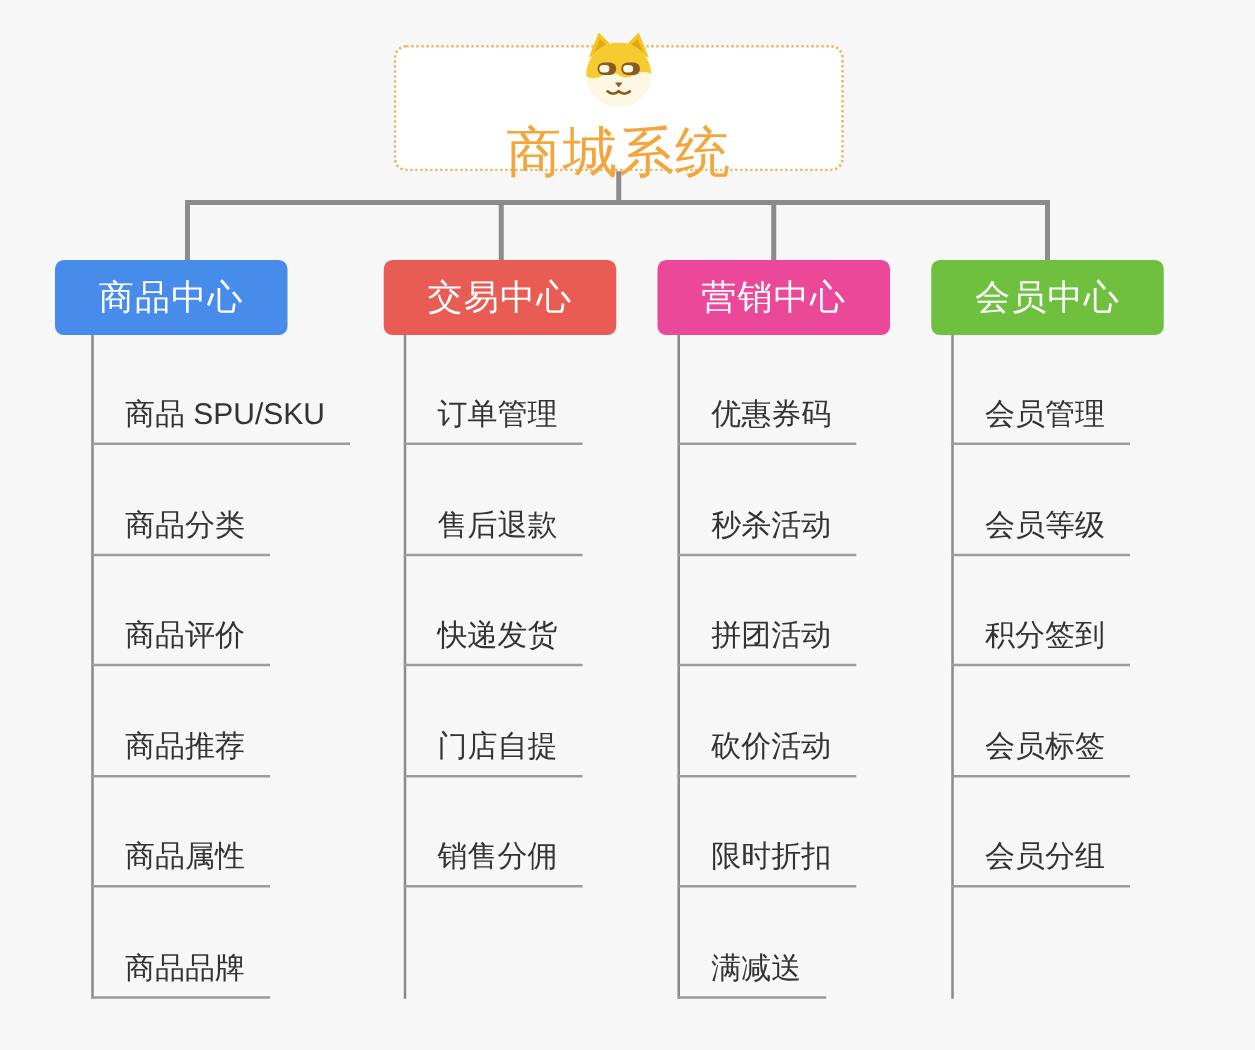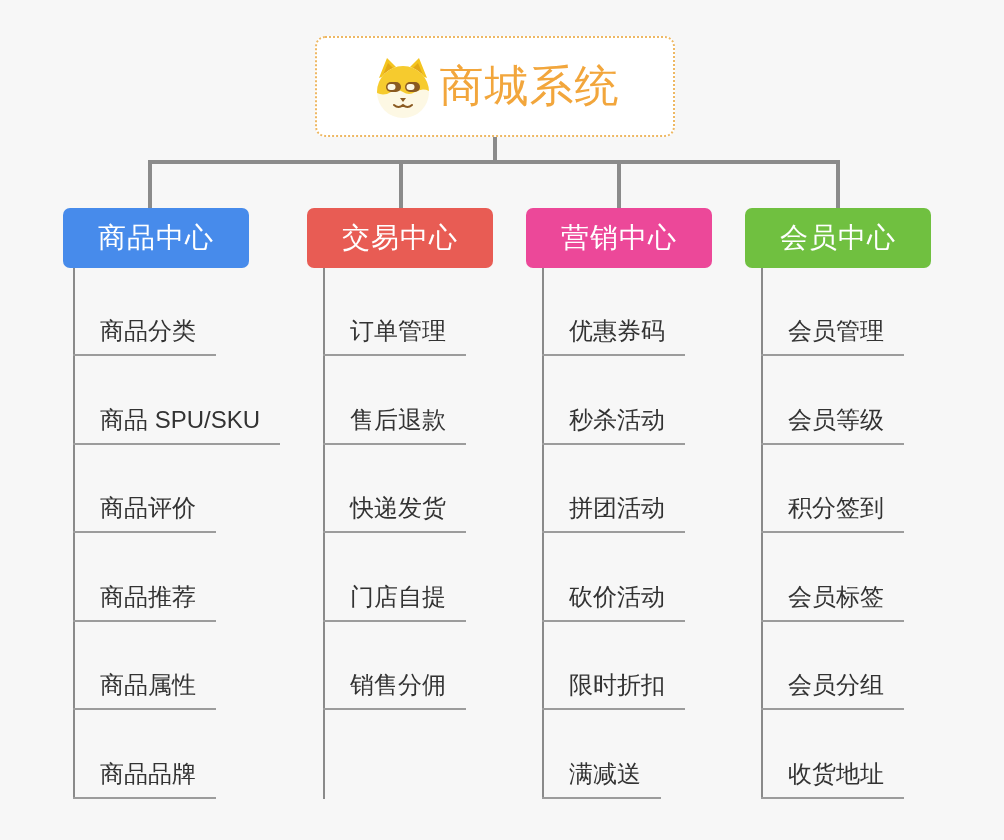--- a/index.html
+++ b/index.html
@@ -17,20 +17,21 @@
     left: 315px; top: 36px;
     width: 360px; height: 101px;
     background: #ffffff;
     border: 2px dotted #eeb863;
     border-radius: 10px;
     display: flex;
     align-items: center;
     justify-content: center;
     gap: 5px;
     cursor: pointer;
+    flex-direction: column;
   }
   .root-title {
     font-size: 44px;
     color: #f2a63c;
     letter-spacing: 1px;
     white-space: nowrap;
   }
   .root-icon { width: 64px; height: 66px; flex: 0 0 auto; }
 
   
@@ -47,21 +48,21 @@
   .branch-box {
     position: absolute;
     top: 208px; height: 60px; width: 186px;
     border-radius: 7px;
     display: flex; align-items: center; justify-content: center;
     color: #ffffff;
     font-size: 28px;
     letter-spacing: 1px;
     cursor: pointer;
   }
-  .branch-1 { left: 63px;  background: #478beb; }
+  .branch-1 { left: 44px;  background: #478beb; }
   .branch-2 { left: 307px; background: #e85c54; }
   .branch-3 { left: 526px; background: #efad42; }
   .branch-4 { left: 745px; background: #70c040; }
 
   
   .col {
     position: absolute;
     top: 268px; height: 531px;
     width: 230px;
   }
@@ -134,22 +135,22 @@
 <div class="line drop drop-2"></div>
 <div class="line drop drop-3"></div>
 <div class="line drop drop-4"></div>
 
 <div class="branch-box branch-1" style="background: rgb(71, 139, 235);">商品中心</div>
 <div class="branch-box branch-2" style="background: rgb(232, 92, 84);">交易中心</div>
 <div class="branch-box branch-3" style="background: #ec4899;">营销中心</div>
 <div class="branch-box branch-4" style="background: rgb(112, 192, 64);">会员中心</div>
 
 <div class="col col-1">
+  <div class="leaf">商品 SPU/SKU</div>
   <div class="leaf">商品分类</div>
-  <div class="leaf">商品 SPU/SKU</div>
   <div class="leaf">商品评价</div>
   <div class="leaf">商品推荐</div>
   <div class="leaf">商品属性</div>
   <div class="leaf">商品品牌</div>
 </div>
 
 <div class="col col-2">
   <div class="leaf">订单管理</div>
   <div class="leaf">售后退款</div>
   <div class="leaf">快递发货</div>
@@ -165,14 +166,13 @@
   <div class="leaf">限时折扣</div>
   <div class="leaf">满减送</div>
 </div>
 
 <div class="col col-4">
   <div class="leaf">会员管理</div>
   <div class="leaf">会员等级</div>
   <div class="leaf">积分签到</div>
   <div class="leaf">会员标签</div>
   <div class="leaf">会员分组</div>
-  <div class="leaf">收货地址</div>
 </div>
 
 </body></html>

